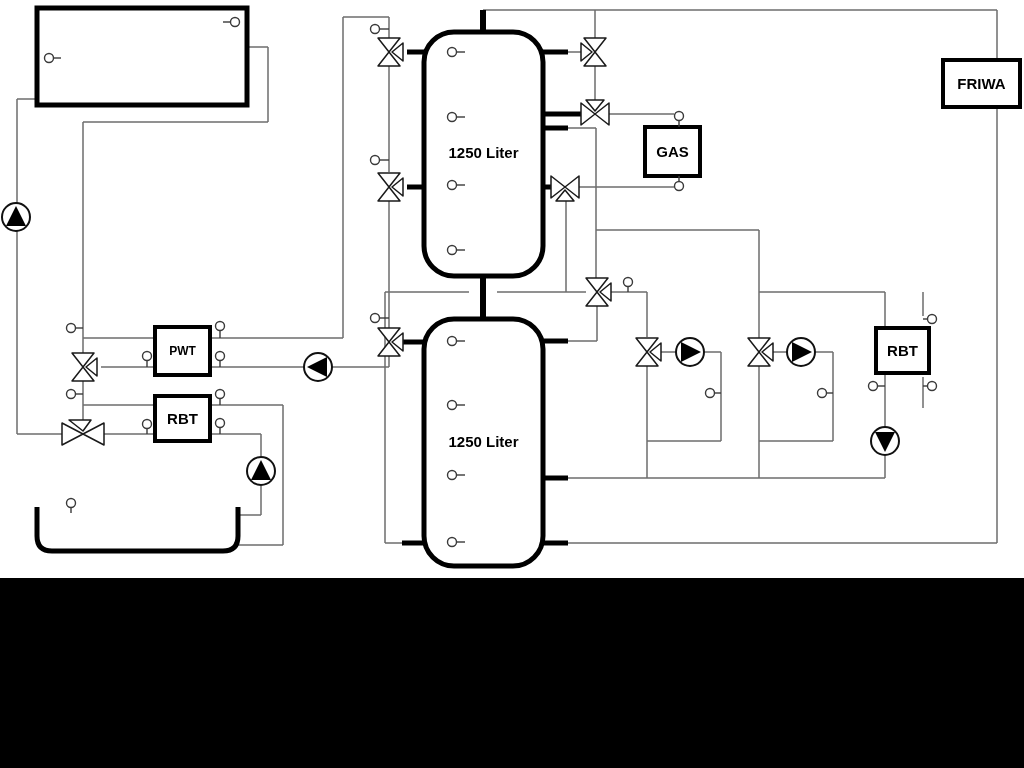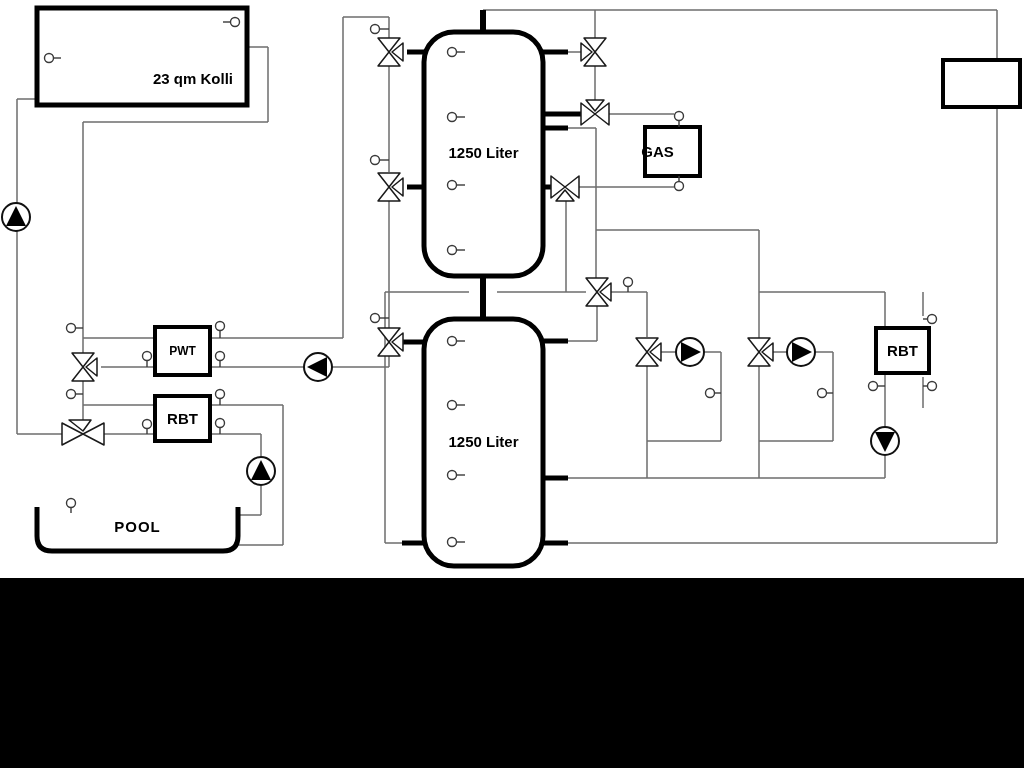--- a/index.html
+++ b/index.html
@@ -262,23 +262,22 @@
           <circle cx="932" cy="386" r="4.5"></circle>
           <path d="M927 386 H923"></path>
         </g>
     <g>
           <circle cx="71" cy="503" r="4.5"></circle>
           <path d="M71 508 V513"></path>
         </g>
   </g>
 </svg>
 
-  <div class="lbl" style="left:37px;top:70px;width:196px;justify-content:flex-end;font-size:15px;">23 qm Kolli</div>
   <div class="lbl" style="left:424px;top:144px;width:119px;font-size:15px;">1250 Liter</div>
   <div class="lbl" style="left:424px;top:433px;width:119px;font-size:15px;">1250 Liter</div>
-  <div class="lbl" style="left:630px;top:127px;width:55px;height:49px;font-size:15px;">GAS</div>
+  <div class="lbl" style="left:645px;top:127px;width:55px;height:49px;font-size:15px;">GAS</div>
+  <div class="lbl" style="left:943px;top:60px;width:77px;height:47px;font-size:15px;">FRIWA</div>
   <div class="lbl" style="left:155px;top:327px;width:55px;height:48px;font-size:12px;">PWT</div>
   <div class="lbl" style="left:155px;top:396px;width:55px;height:45px;font-size:15px;">RBT</div>
   <div class="lbl" style="left:876px;top:328px;width:53px;height:45px;font-size:15px;">RBT</div>
-  <div class="lbl" style="left:37px;top:518px;width:201px;font-size:15px;letter-spacing:1px;">POOL</div>
 
   <div class="letterbox"></div>
 </div>
 
 </body></html>

